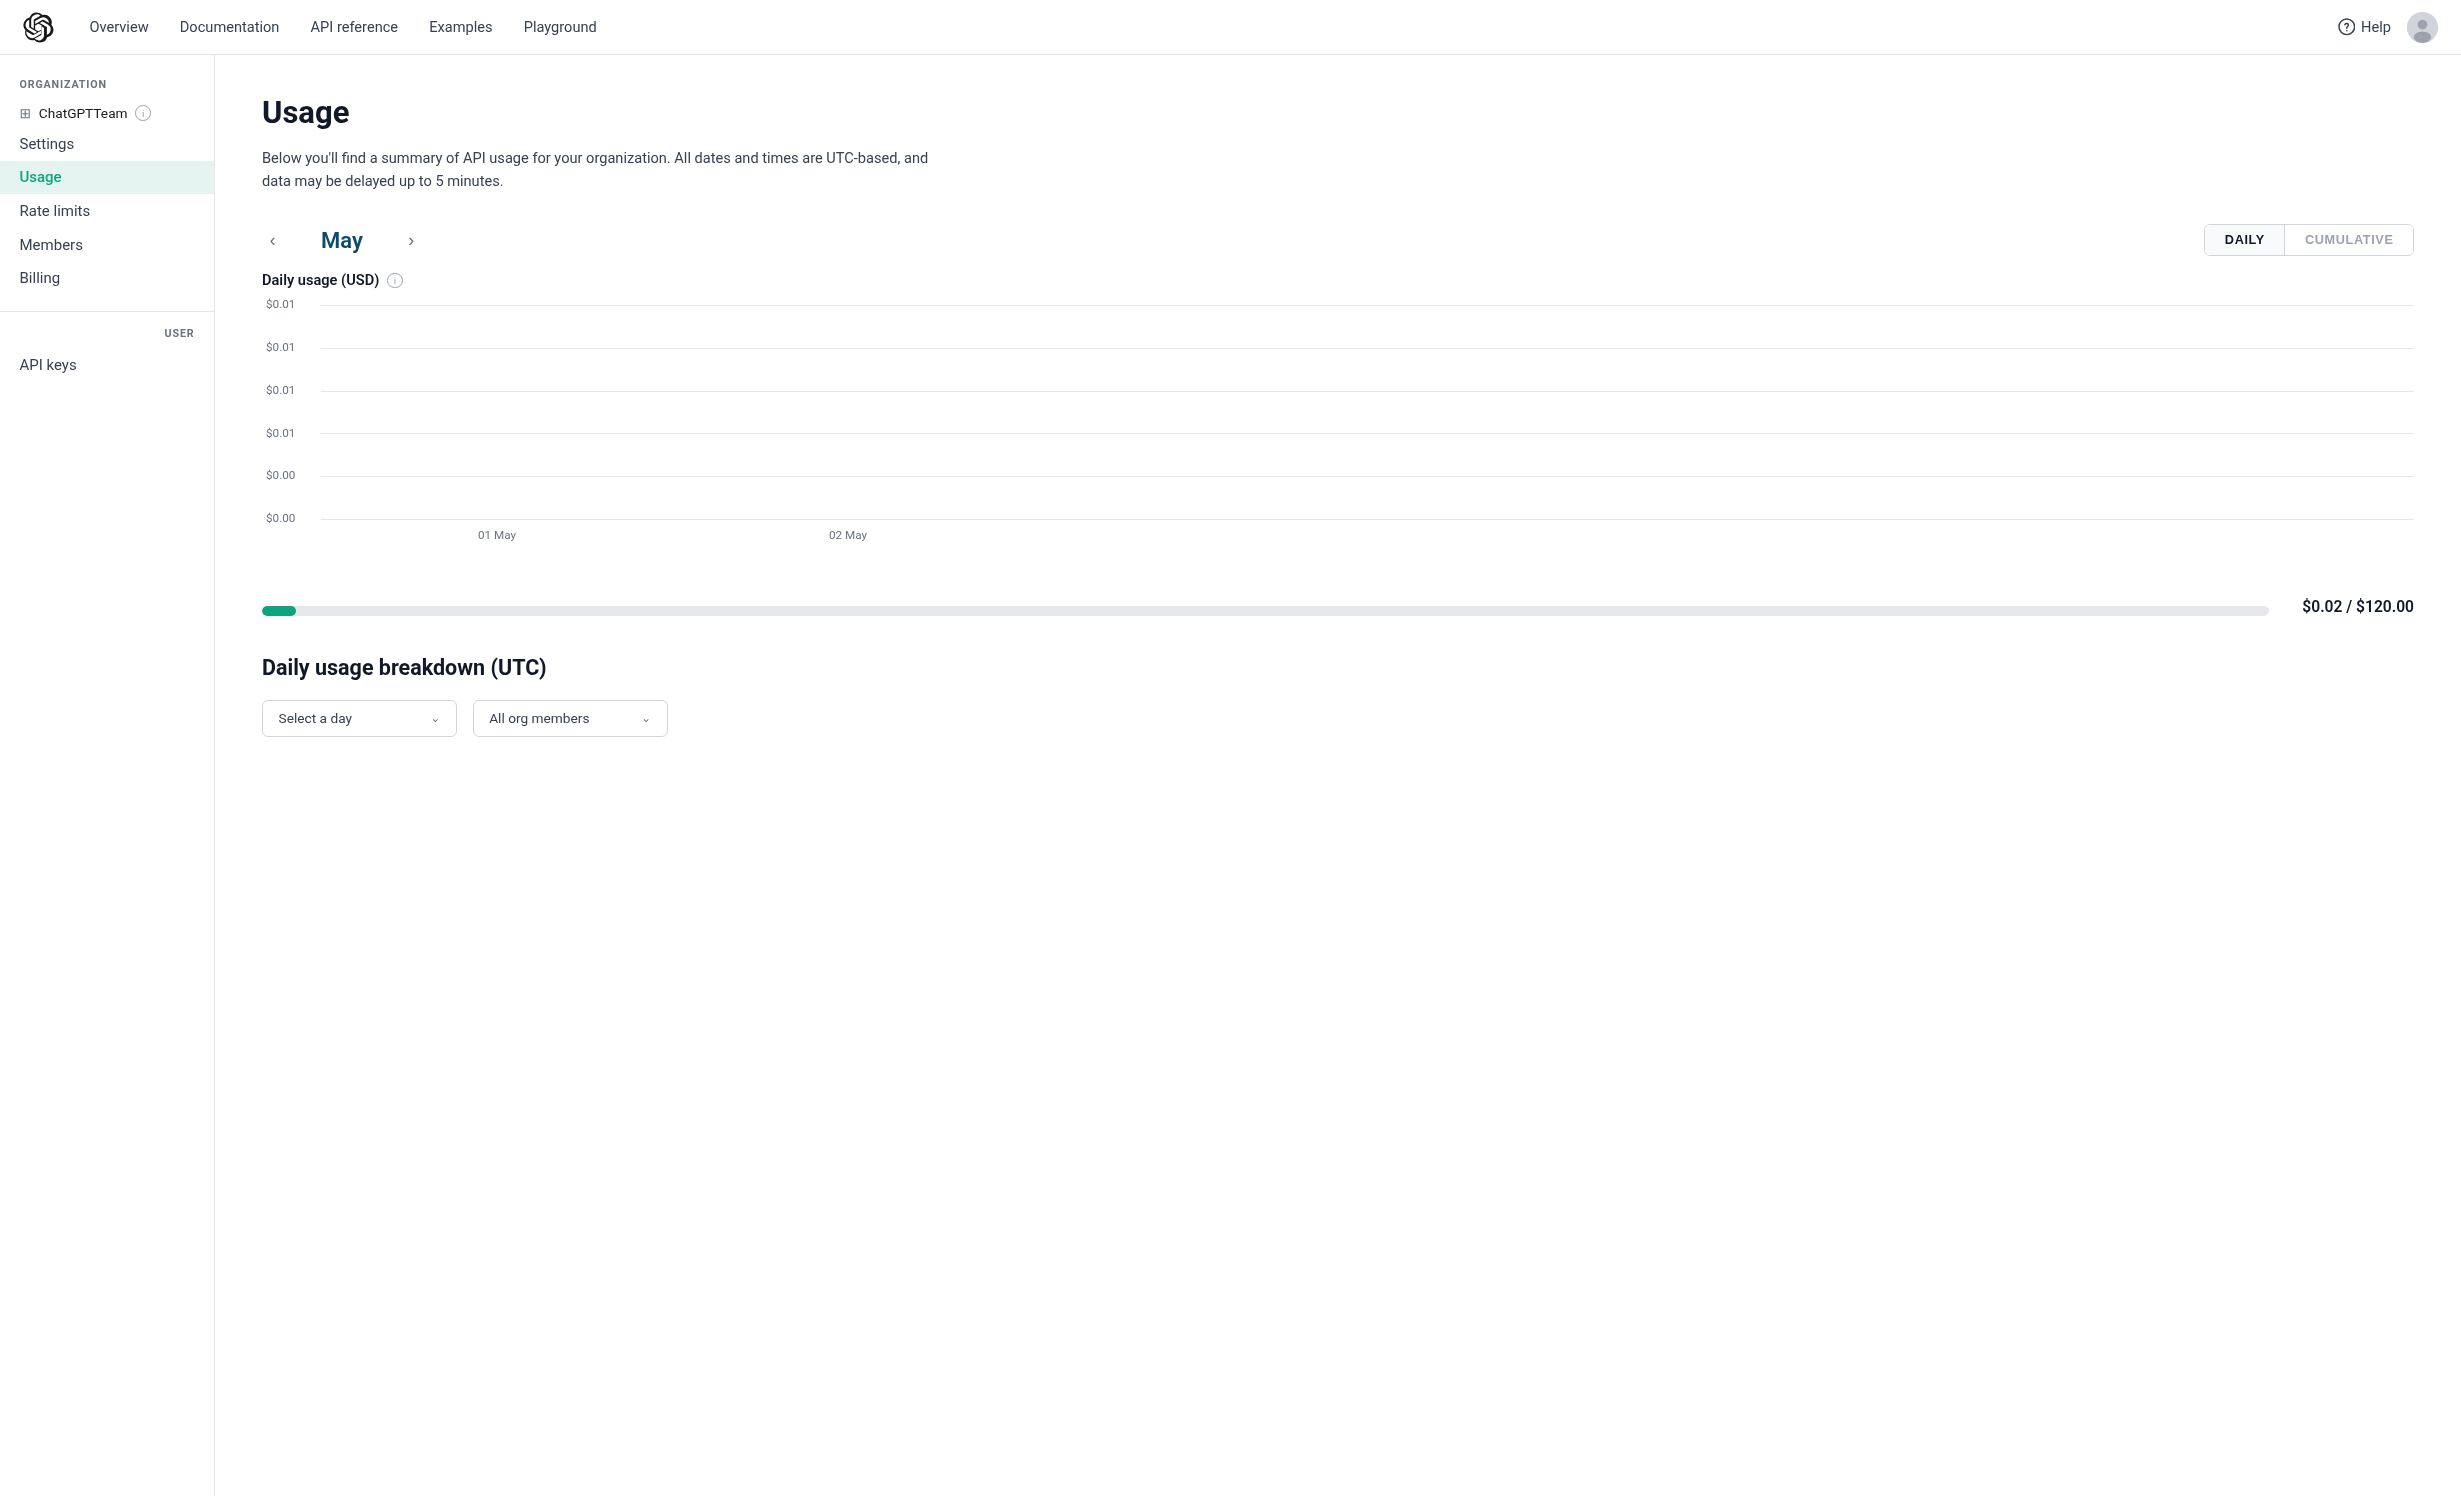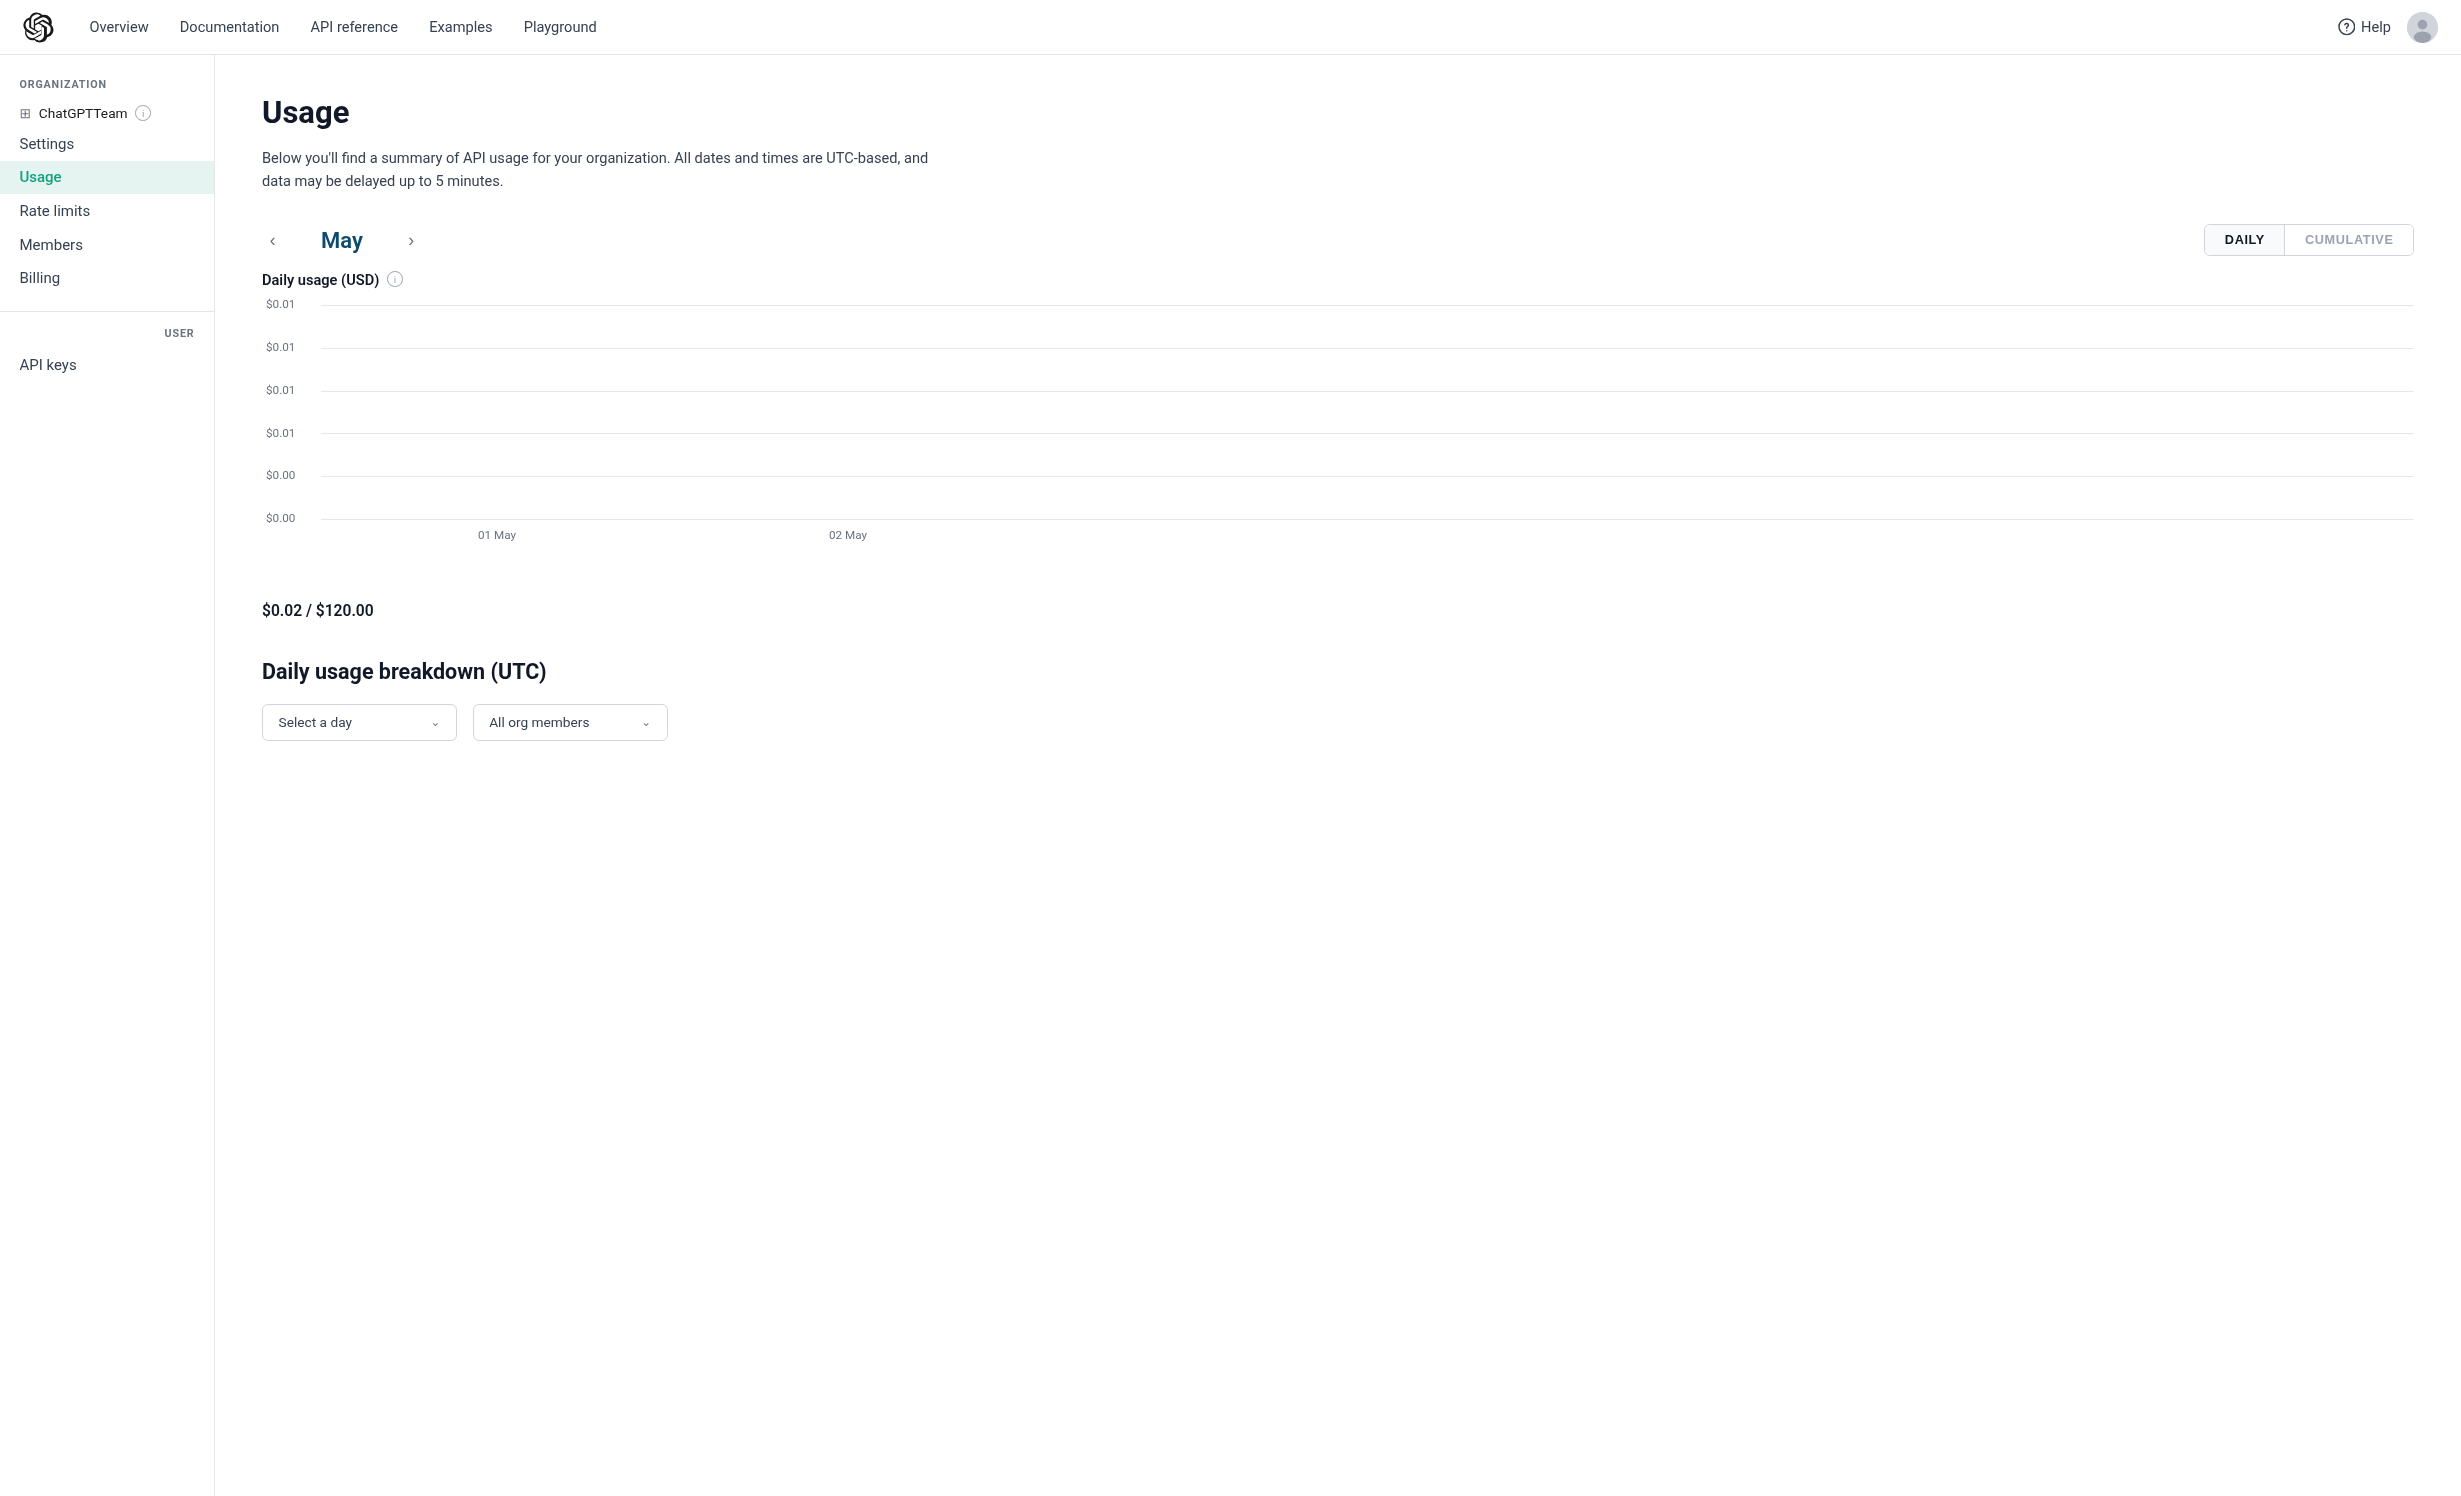--- a/index.html
+++ b/index.html
@@ -199,21 +199,21 @@
     .view-btn.active {
       background: #f9fafb;
       color: #111827;
     }
     .view-btn:first-child {
       border-right: 1px solid #d1d5db;
     }
 
     .chart-title-row {
       display: flex;
-      align-items: flex-start;
+      align-items: center;
       gap: 7.8px;
       margin-bottom: 15.6px;
     }
     .chart-title {
       font-size: 14.6px;
       font-weight: 600;
       color: #111827;
     }
     .chart-info-icon {
       width: 15.6px;
@@ -252,23 +252,22 @@
       margin-bottom: 39px;
     }
     .section-title {
       font-size: 21.5px;
       font-weight: 700;
       color: #111827;
       margin-bottom: 15.6px;
     }
     .usage-bar-row {
       display: flex;
-      align-items: flex-start;
-      gap: 4px;
-      flex-direction: column;
+      align-items: flex-end;
+      gap: 33px;
     }
     .usage-bar-track {
       flex: 1;
       height: 9.8px;
       background: #e5e7eb;
       border-radius: 4.9px;
       overflow: hidden;
       position: relative;
     }
     .usage-bar-fill {

